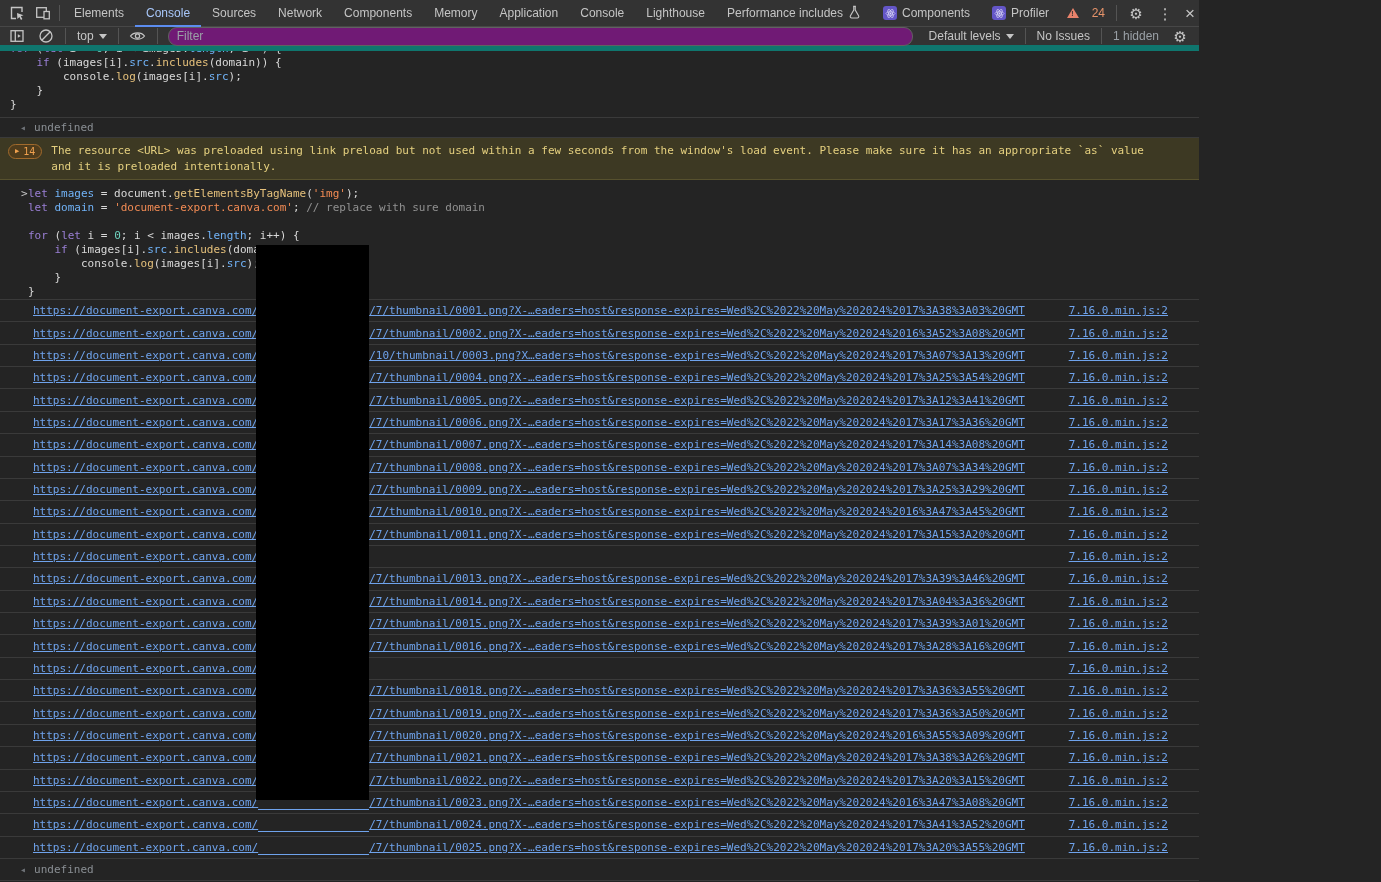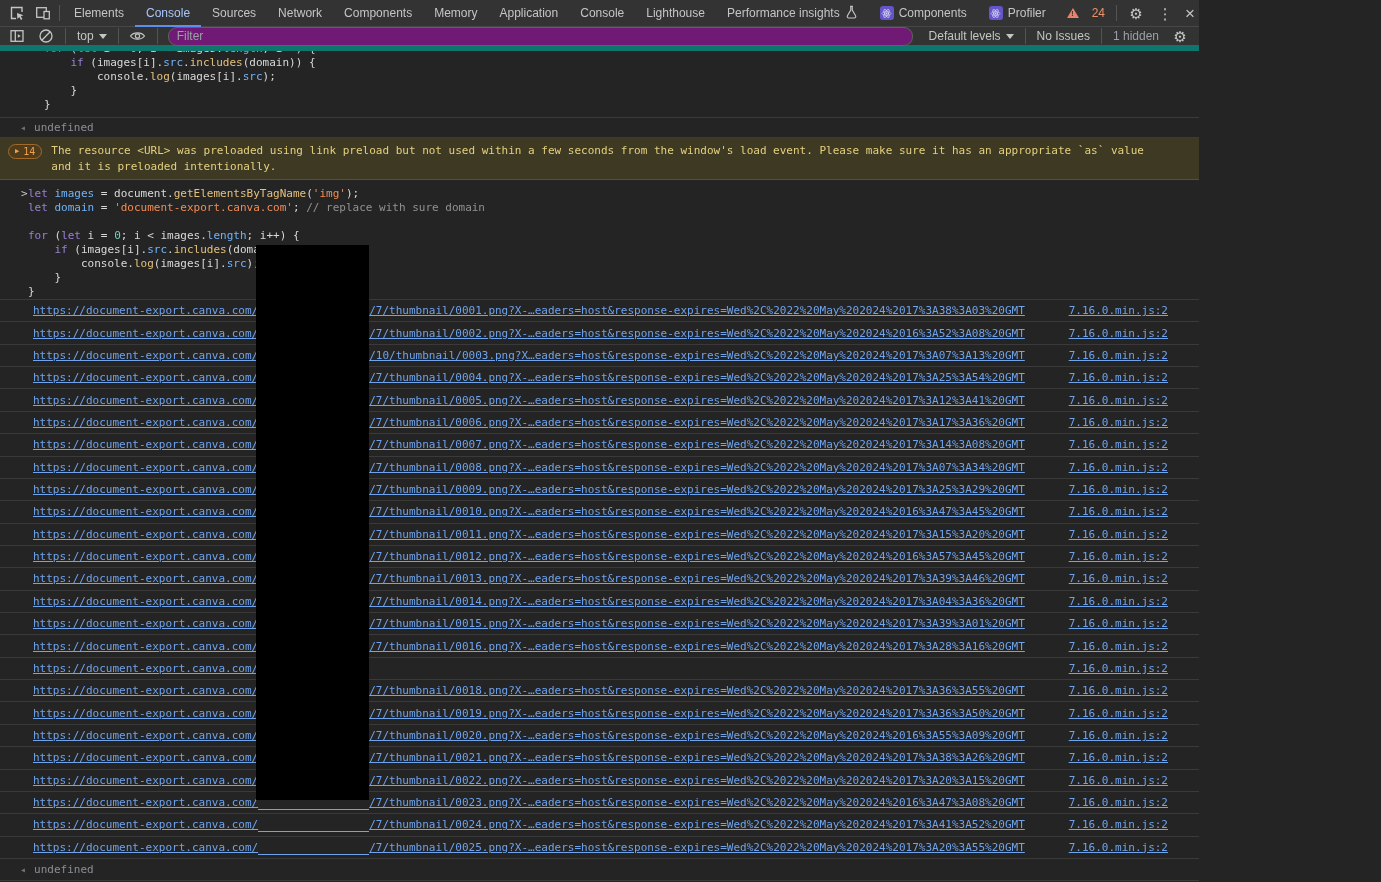--- a/index.html
+++ b/index.html
@@ -46,21 +46,21 @@
   }
   .filter-input::placeholder{color:#9aa0a6}
   .dim{color:#9aa0a6}
 
   
   .messages{
     position:relative;height:831px;overflow:hidden;
     font-family:"DejaVu Sans Mono",monospace;font-size:11px;color:#d9d9d9;
   }
   .code-line{height:14px;line-height:14px;white-space:pre}
-  .tail-block{padding-left:44px;margin-top:-9px}
+  .tail-block{padding-left:10px;margin-top:-9px}
   .tok-kw{color:#9a7fd5}
   .tok-def{color:#71b3f8}
   .tok-prop{color:#71b3f8}
   .tok-fn{color:#e5c07b}
   .tok-str{color:#f28b54}
   .tok-num{color:#6fd3c0}
   .tok-cmt{color:#919191}
   .tok-pln{color:#d9d9d9}
 
   .result-row{
@@ -138,21 +138,21 @@
         <div class="tab">
           <span>Application</span>
         </div>
         <div class="tab">
           <span>Console</span>
         </div>
         <div class="tab">
           <span>Lighthouse</span>
         </div>
         <div class="tab">
-          <span>Performance insights</span>
+          <span>Performance includes</span>
           <span><svg width="13" height="14" viewBox="0 0 14 15">
               <path d="M5.5 1.5h3M6.2 1.5v4L2.6 11.6a1.6 1.6 0 0 0 1.4 2.4h6a1.6 1.6 0 0 0 1.4-2.4L7.8 5.5v-4" fill="none" stroke="#c5c5c5" stroke-width="1.2"></path>
             </svg></span>
         </div>
         <div class="tab">
           <span class="react-badge">
             <svg width="11" height="11" viewBox="0 0 16 16">
               <g stroke="#d8d5f4" stroke-width="1" fill="none">
                 <ellipse cx="8" cy="8" rx="6.6" ry="2.6"></ellipse>
                 <ellipse cx="8" cy="8" rx="6.6" ry="2.6" transform="rotate(60 8 8)"></ellipse>
@@ -283,21 +283,21 @@
         <div class="log-row"><span class="link">https://document-export.canva.com/</span><span class="gap-redacted"></span><span class="link">/7/thumbnail/0002.png?X-…eaders=host&amp;response-expires=Wed%2C%2022%20May%202024%2016%3A52%3A08%20GMT</span><span class="link src-link">7.16.0.min.js:2</span></div>
         <div class="log-row"><span class="link">https://document-export.canva.com/</span><span class="gap-redacted"></span><span class="link">/10/thumbnail/0003.png?X…eaders=host&amp;response-expires=Wed%2C%2022%20May%202024%2017%3A07%3A13%20GMT</span><span class="link src-link">7.16.0.min.js:2</span></div>
         <div class="log-row"><span class="link">https://document-export.canva.com/</span><span class="gap-redacted"></span><span class="link">/7/thumbnail/0004.png?X-…eaders=host&amp;response-expires=Wed%2C%2022%20May%202024%2017%3A25%3A54%20GMT</span><span class="link src-link">7.16.0.min.js:2</span></div>
         <div class="log-row"><span class="link">https://document-export.canva.com/</span><span class="gap-redacted"></span><span class="link">/7/thumbnail/0005.png?X-…eaders=host&amp;response-expires=Wed%2C%2022%20May%202024%2017%3A12%3A41%20GMT</span><span class="link src-link">7.16.0.min.js:2</span></div>
         <div class="log-row"><span class="link">https://document-export.canva.com/</span><span class="gap-redacted"></span><span class="link">/7/thumbnail/0006.png?X-…eaders=host&amp;response-expires=Wed%2C%2022%20May%202024%2017%3A17%3A36%20GMT</span><span class="link src-link">7.16.0.min.js:2</span></div>
         <div class="log-row"><span class="link">https://document-export.canva.com/</span><span class="gap-redacted"></span><span class="link">/7/thumbnail/0007.png?X-…eaders=host&amp;response-expires=Wed%2C%2022%20May%202024%2017%3A14%3A08%20GMT</span><span class="link src-link">7.16.0.min.js:2</span></div>
         <div class="log-row"><span class="link">https://document-export.canva.com/</span><span class="gap-redacted"></span><span class="link">/7/thumbnail/0008.png?X-…eaders=host&amp;response-expires=Wed%2C%2022%20May%202024%2017%3A07%3A34%20GMT</span><span class="link src-link">7.16.0.min.js:2</span></div>
         <div class="log-row"><span class="link">https://document-export.canva.com/</span><span class="gap-redacted"></span><span class="link">/7/thumbnail/0009.png?X-…eaders=host&amp;response-expires=Wed%2C%2022%20May%202024%2017%3A25%3A29%20GMT</span><span class="link src-link">7.16.0.min.js:2</span></div>
         <div class="log-row"><span class="link">https://document-export.canva.com/</span><span class="gap-redacted"></span><span class="link">/7/thumbnail/0010.png?X-…eaders=host&amp;response-expires=Wed%2C%2022%20May%202024%2016%3A47%3A45%20GMT</span><span class="link src-link">7.16.0.min.js:2</span></div>
         <div class="log-row"><span class="link">https://document-export.canva.com/</span><span class="gap-redacted"></span><span class="link">/7/thumbnail/0011.png?X-…eaders=host&amp;response-expires=Wed%2C%2022%20May%202024%2017%3A15%3A20%20GMT</span><span class="link src-link">7.16.0.min.js:2</span></div>
-        <div class="log-row"><span class="link">https://document-export.canva.com/</span><span class="gap-redacted"></span><span class="link">/7/thumbnail/0012.png?X-…eaders=host&amp;response-expires=Wed%2C%2022%20May%202024%2016%3A57%3A45%20GMT</span><span class="link src-link">7.16.0.min.js:2</span></div>
+        <div class="log-row"><span class="link">https://document-export.canva.com/</span><span class="gap-redacted"></span><span class="link src-link">7.16.0.min.js:2</span></div>
         <div class="log-row"><span class="link">https://document-export.canva.com/</span><span class="gap-redacted"></span><span class="link">/7/thumbnail/0013.png?X-…eaders=host&amp;response-expires=Wed%2C%2022%20May%202024%2017%3A39%3A46%20GMT</span><span class="link src-link">7.16.0.min.js:2</span></div>
         <div class="log-row"><span class="link">https://document-export.canva.com/</span><span class="gap-redacted"></span><span class="link">/7/thumbnail/0014.png?X-…eaders=host&amp;response-expires=Wed%2C%2022%20May%202024%2017%3A04%3A36%20GMT</span><span class="link src-link">7.16.0.min.js:2</span></div>
         <div class="log-row"><span class="link">https://document-export.canva.com/</span><span class="gap-redacted"></span><span class="link">/7/thumbnail/0015.png?X-…eaders=host&amp;response-expires=Wed%2C%2022%20May%202024%2017%3A39%3A01%20GMT</span><span class="link src-link">7.16.0.min.js:2</span></div>
         <div class="log-row"><span class="link">https://document-export.canva.com/</span><span class="gap-redacted"></span><span class="link">/7/thumbnail/0016.png?X-…eaders=host&amp;response-expires=Wed%2C%2022%20May%202024%2017%3A28%3A16%20GMT</span><span class="link src-link">7.16.0.min.js:2</span></div>
         <div class="log-row"><span class="link">https://document-export.canva.com/</span><span class="gap-redacted"></span><span class="link src-link">7.16.0.min.js:2</span></div>
         <div class="log-row"><span class="link">https://document-export.canva.com/</span><span class="gap-redacted"></span><span class="link">/7/thumbnail/0018.png?X-…eaders=host&amp;response-expires=Wed%2C%2022%20May%202024%2017%3A36%3A55%20GMT</span><span class="link src-link">7.16.0.min.js:2</span></div>
         <div class="log-row"><span class="link">https://document-export.canva.com/</span><span class="gap-redacted"></span><span class="link">/7/thumbnail/0019.png?X-…eaders=host&amp;response-expires=Wed%2C%2022%20May%202024%2017%3A36%3A50%20GMT</span><span class="link src-link">7.16.0.min.js:2</span></div>
         <div class="log-row"><span class="link">https://document-export.canva.com/</span><span class="gap-redacted"></span><span class="link">/7/thumbnail/0020.png?X-…eaders=host&amp;response-expires=Wed%2C%2022%20May%202024%2016%3A55%3A09%20GMT</span><span class="link src-link">7.16.0.min.js:2</span></div>
         <div class="log-row"><span class="link">https://document-export.canva.com/</span><span class="gap-redacted"></span><span class="link">/7/thumbnail/0021.png?X-…eaders=host&amp;response-expires=Wed%2C%2022%20May%202024%2017%3A38%3A26%20GMT</span><span class="link src-link">7.16.0.min.js:2</span></div>
         <div class="log-row"><span class="link">https://document-export.canva.com/</span><span class="gap-redacted"></span><span class="link">/7/thumbnail/0022.png?X-…eaders=host&amp;response-expires=Wed%2C%2022%20May%202024%2017%3A20%3A15%20GMT</span><span class="link src-link">7.16.0.min.js:2</span></div>

